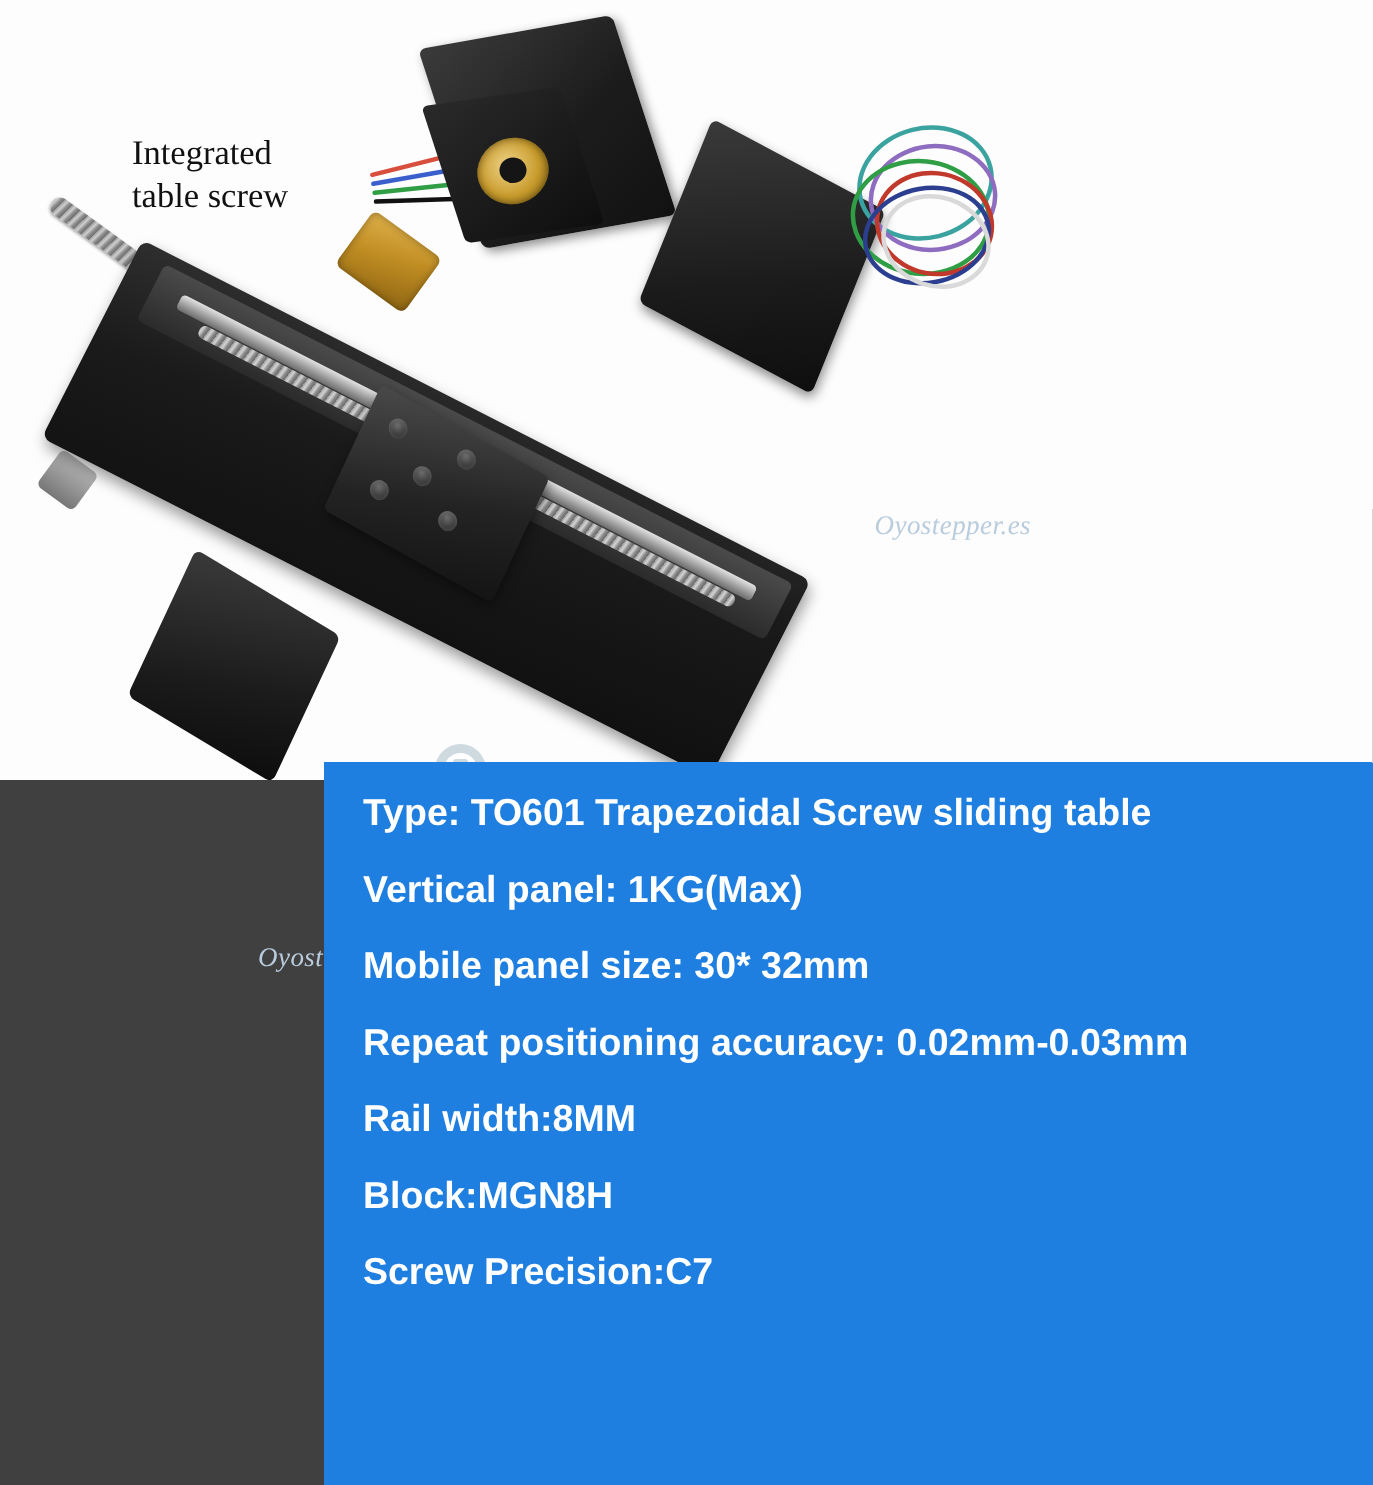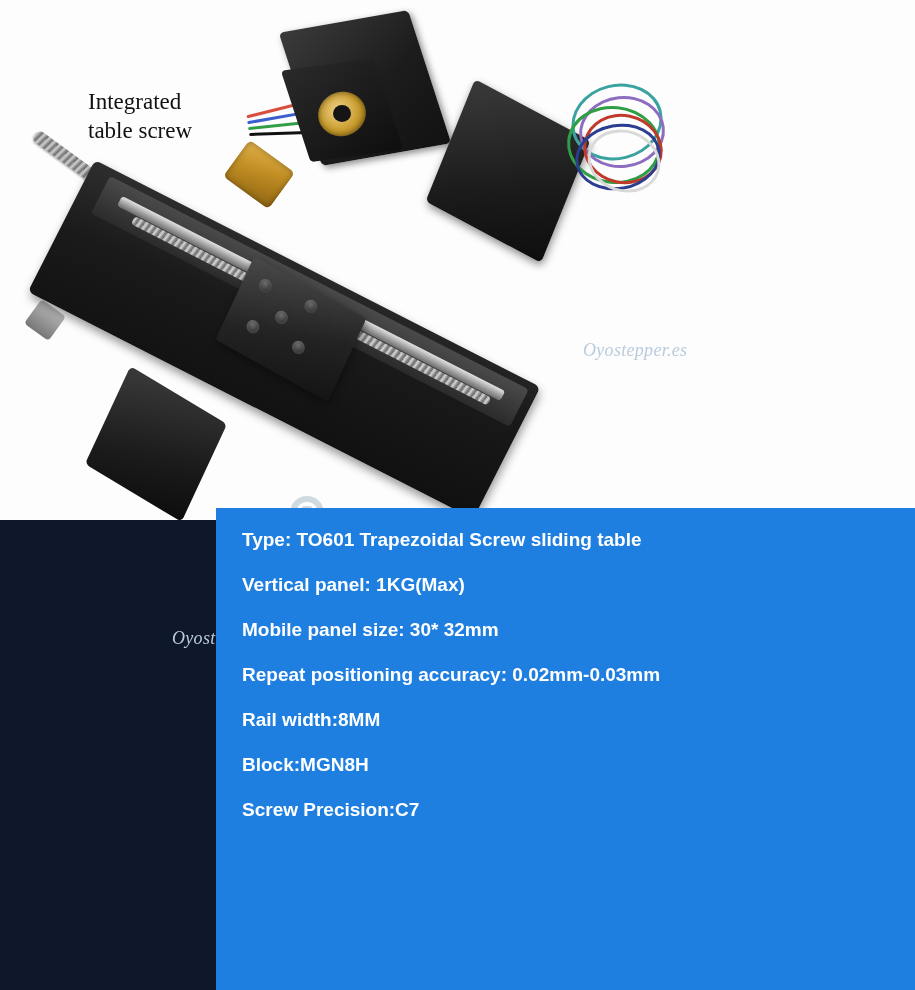--- a/index.html
+++ b/index.html
@@ -7,21 +7,21 @@
     padding: 0;
     background: #ffffff;
   }
   body {
     font-family: "Liberation Sans", sans-serif;
   }
   #page {
     position: relative;
     width: 915px;
     height: 990px;
-    background: #0f172a;
+    background: #404040;
     overflow: hidden;
   }
 
   
   .photo {
     position: absolute;
     left: 0;
     top: 0;
     width: 915px;
     height: 520px;
@@ -276,21 +276,21 @@
     width: 699px;
     height: 482px;
     background: #1e7fe0;
     color: #ffffff;
     padding: 22px 0 0 0;
     box-sizing: border-box;
   }
   .spec-line {
     font-family: "Liberation Sans", sans-serif;
     font-weight: 700;
-    font-size: 19px;
+    font-size: 25px;
     line-height: 1;
     padding: 0 0 0 26px;
     margin-bottom: 26px;
     white-space: nowrap;
     color: #ffffff;
   }
 </style>
 </head>
 <body>
 

